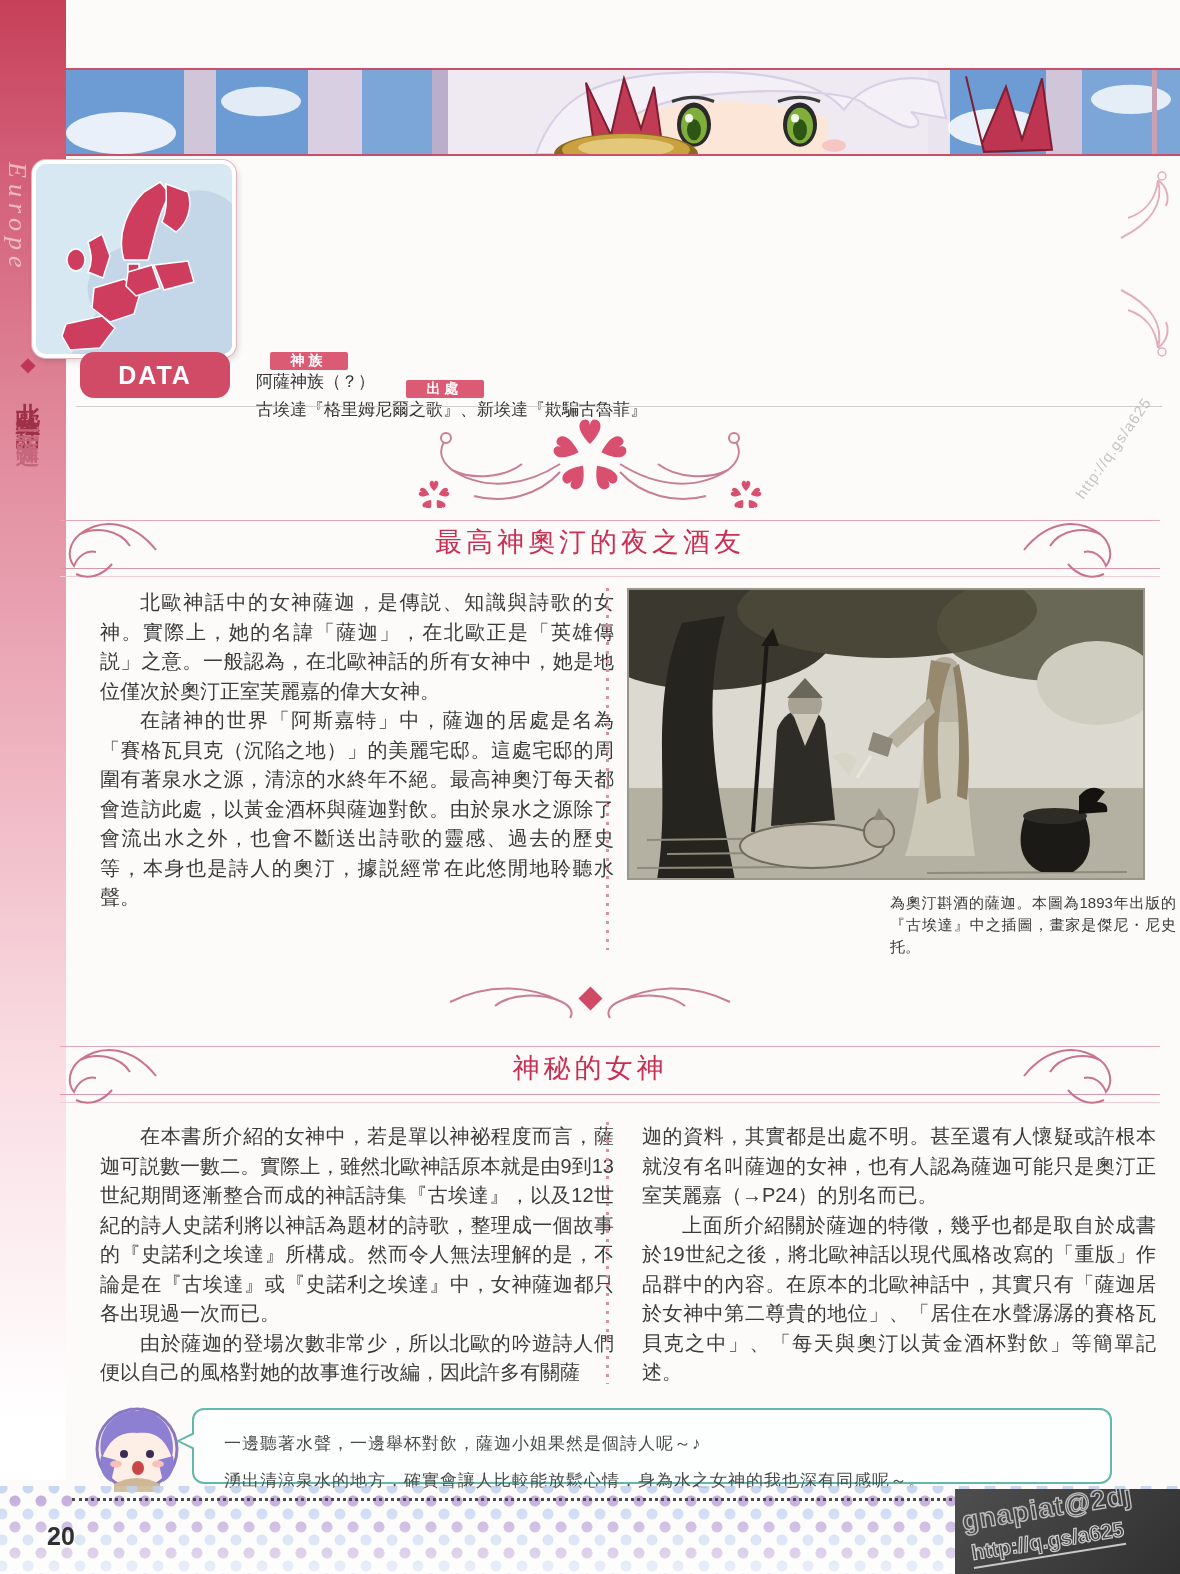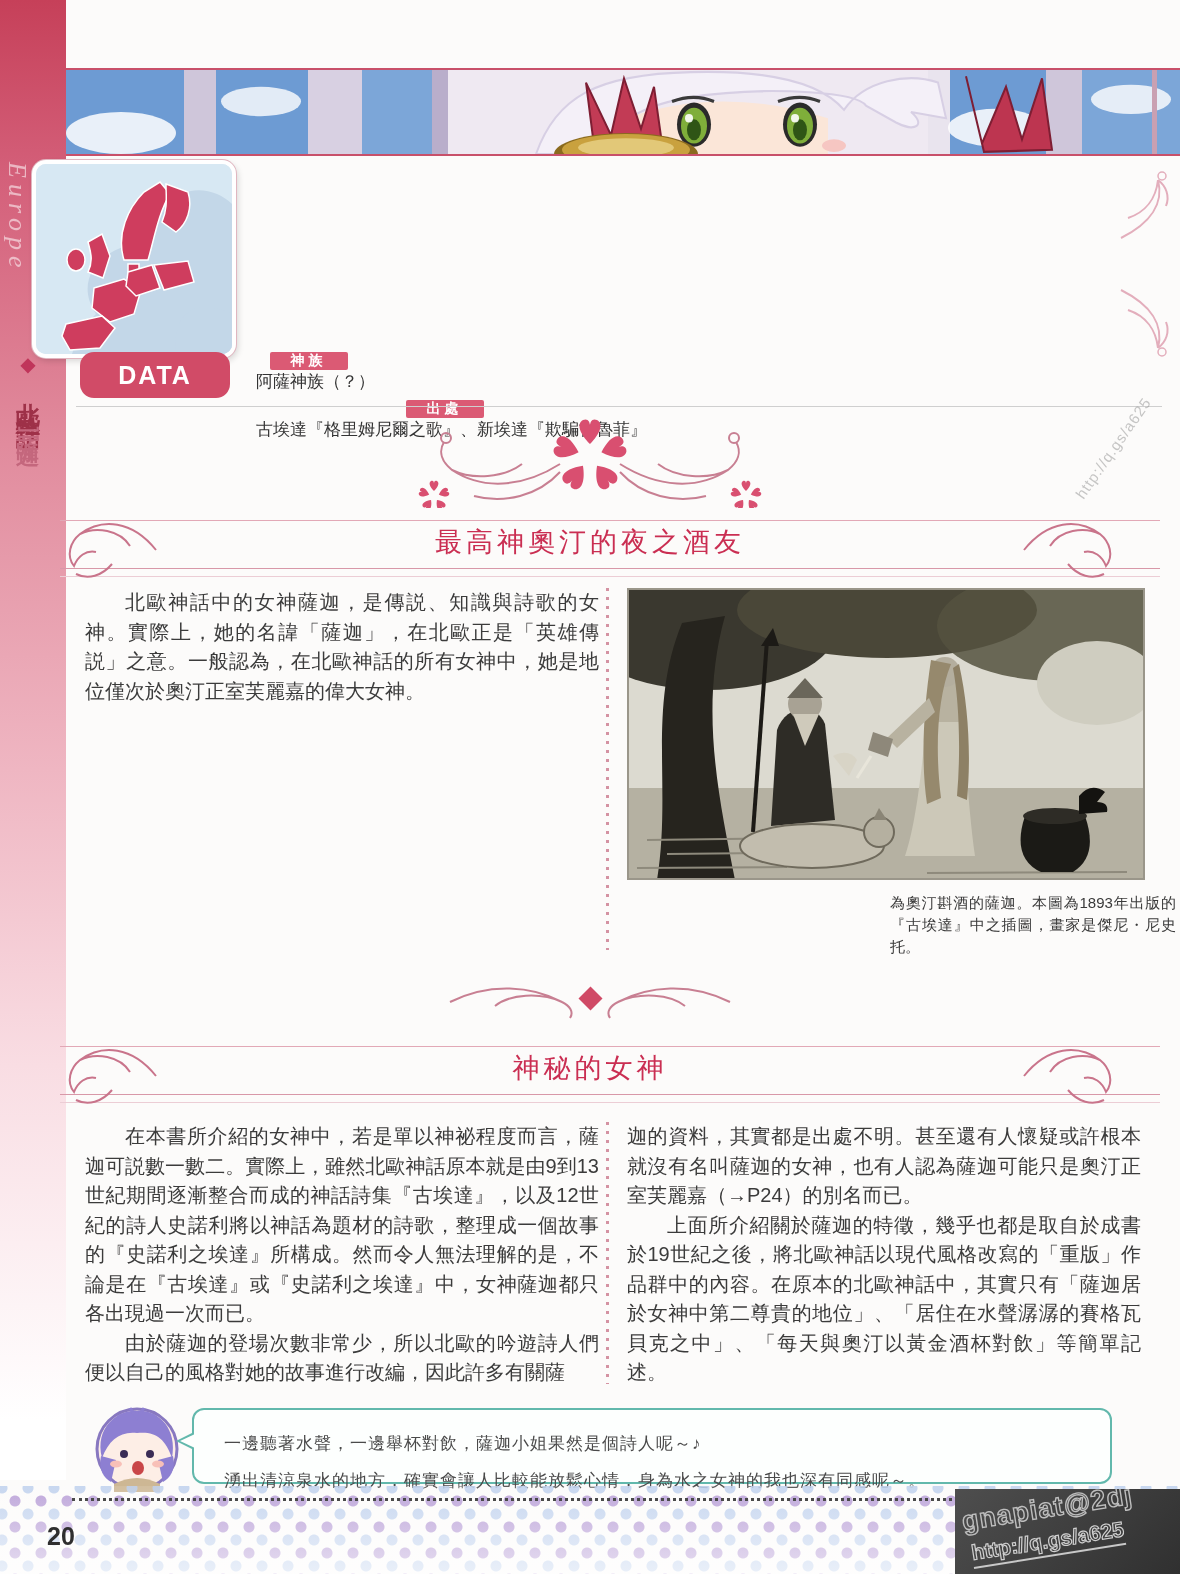--- a/index.html
+++ b/index.html
@@ -59,21 +59,21 @@
   
   .sec-head{left:0;top:0;width:1180px;height:74px;}
   .sec-rule{position:absolute;left:60px;right:20px;height:1px;background:#e2a8b6;}
   .sec-rule.r2{background:#d898a8;}
   .sec-rule.r3{background:#eccdd5;}
   .sec-title{position:absolute;top:12px;left:0;right:0;text-align:center;color:#ca2e52;
     font-size:27px;font-weight:normal;letter-spacing:4px;}
   .sec-flourish{position:absolute;top:0;width:96px;height:72px;}
 
   
-  .col{line-height:29.5px;font-size:20px;text-align:justify;color:#3b3b3b;}
+  .col{line-height:29.5px;font-size:20px;text-align:justify;color:#3b3b3b;margin-left:15px;}
   .col p{margin:0;text-indent:2em;}
   .col p.noind{text-indent:0;}
   .dot-div{width:3px;background-image:repeating-linear-gradient(to bottom,#d492a2 0 3px,transparent 3px 9px);}
 
   .photo{left:627px;top:588px;width:518px;height:292px;overflow:hidden;background:#dddbd2;}
   .photo svg{display:block;width:100%;height:100%;}
   .caption{left:890px;top:892px;width:286px;font-size:15px;line-height:22px;color:#3a3a3a;text-align:justify;}
 
   
   .avatar{left:94px;top:1406px;width:86px;height:86px;}
@@ -175,21 +175,21 @@
   <svg class="abs fl-pink-r" style="left:1116px;top:280px;transform:scaleY(-1)" width="60" height="80" viewBox="0 0 60 80">
     <path d="M5,70 C35,55 48,35 42,12 C40,30 30,44 12,50 M42,12 C50,18 54,28 50,38" stroke="#e3aebc" stroke-width="2" fill="none"></path>
     <circle cx="46" cy="8" r="4" fill="none" stroke="#e3aebc" stroke-width="1.5"></circle>
   </svg>
 
   <div class="abs data-btn">DATA</div>
   <div class="abs data-row" style="top:352px">
     <span class="data-chip">神族</span>
     <span class="data-val">阿薩神族（？）</span>
   </div>
-  <div class="abs data-row" style="top:400px">
+  <div class="abs data-row" style="top:380px">
     <span class="data-chip">出處</span>
     <span class="data-val">古埃達『格里姆尼爾之歌』、新埃達『欺騙古魯菲』</span>
   </div>
   <div class="abs data-divider"></div>
 
   <div class="abs v-cat">
     <span class="mk">◆</span><span class="c1">北歐神話</span><span class="c2">［薩迦］</span>
   </div>
 
   <div class="abs corner-url">http://q.gs/a625</div>
@@ -264,20 +264,21 @@
     <svg class="sec-flourish" style="left:64px" viewBox="0 0 96 72">
       <path d="M92,38 C68,8 38,6 16,22 C32,14 56,18 66,34 M16,22 C6,30 2,44 10,54 C14,44 22,38 32,40 M48,52 C38,64 24,68 12,62" stroke="#c9748b" stroke-width="2" fill="none"></path>
     </svg>
     <svg class="sec-flourish" style="left:1020px;transform:scaleX(-1)" viewBox="0 0 96 72">
       <path d="M92,38 C68,8 38,6 16,22 C32,14 56,18 66,34 M16,22 C6,30 2,44 10,54 C14,44 22,38 32,40 M48,52 C38,64 24,68 12,62" stroke="#c9748b" stroke-width="2" fill="none"></path>
     </svg>
   </div>
 
   <div class="abs col" style="left:85px;top:588px;width:514px">
     <p>北歐神話中的女神薩迦，是傳説、知識與詩歌的女神。實際上，她的名諱「薩迦」，在北歐正是「英雄傳説」之意。一般認為，在北歐神話的所有女神中，她是地位僅次於奧汀正室芙麗嘉的偉大女神。</p>
+    <p>在諸神的世界「阿斯嘉特」中，薩迦的居處是名為「賽格瓦貝克（沉陷之地）」的美麗宅邸。這處宅邸的周圍有著泉水之源，清涼的水終年不絕。最高神奧汀每天都會造訪此處，以黃金酒杯與薩迦對飲。由於泉水之源除了會流出水之外，也會不斷送出詩歌的靈感、過去的歷史等，本身也是詩人的奧汀，據説經常在此悠閒地聆聽水聲。</p>
   </div>
   <div class="abs dot-div" style="left:606px;top:588px;height:362px"></div>
 
   <div class="abs photo">
     <svg viewBox="0 0 518 292" preserveAspectRatio="none">
       <rect width="518" height="292" fill="#dcdad0"></rect>
       <rect y="200" width="518" height="92" fill="#b5b1a2"></rect>
       <ellipse cx="80" cy="40" rx="130" ry="62" fill="#3a382f"></ellipse>
       <ellipse cx="260" cy="22" rx="150" ry="48" fill="#4a4738"></ellipse>
       <ellipse cx="430" cy="38" rx="120" ry="55" fill="#55523f" opacity=".85"></ellipse>

